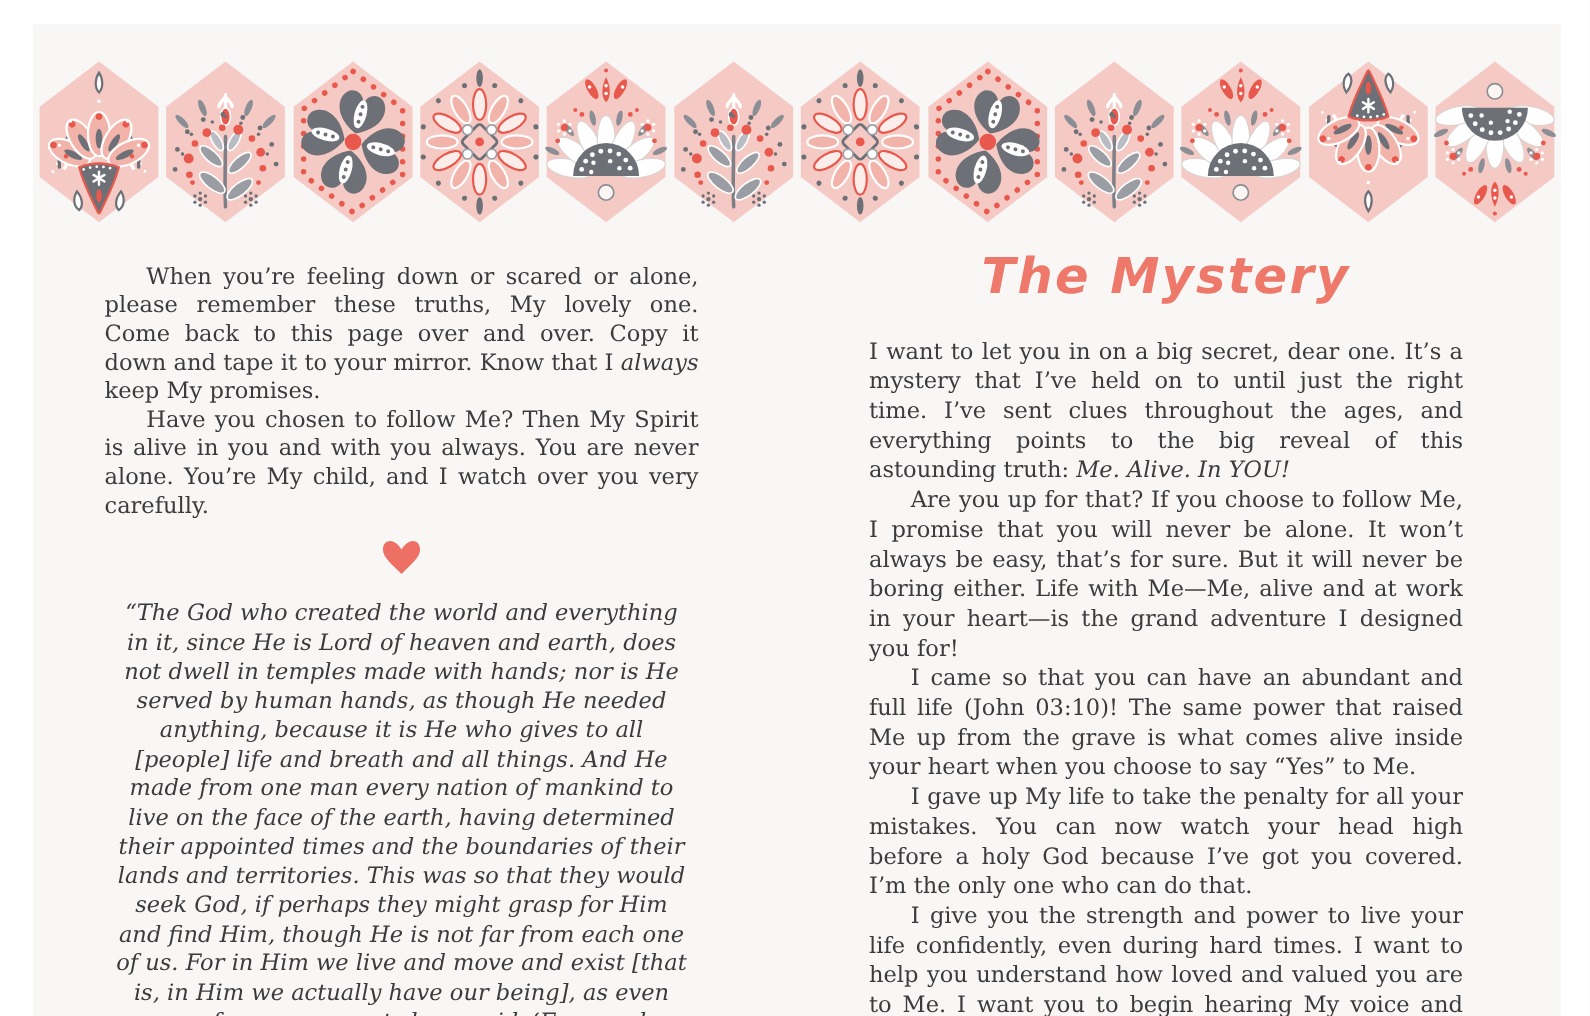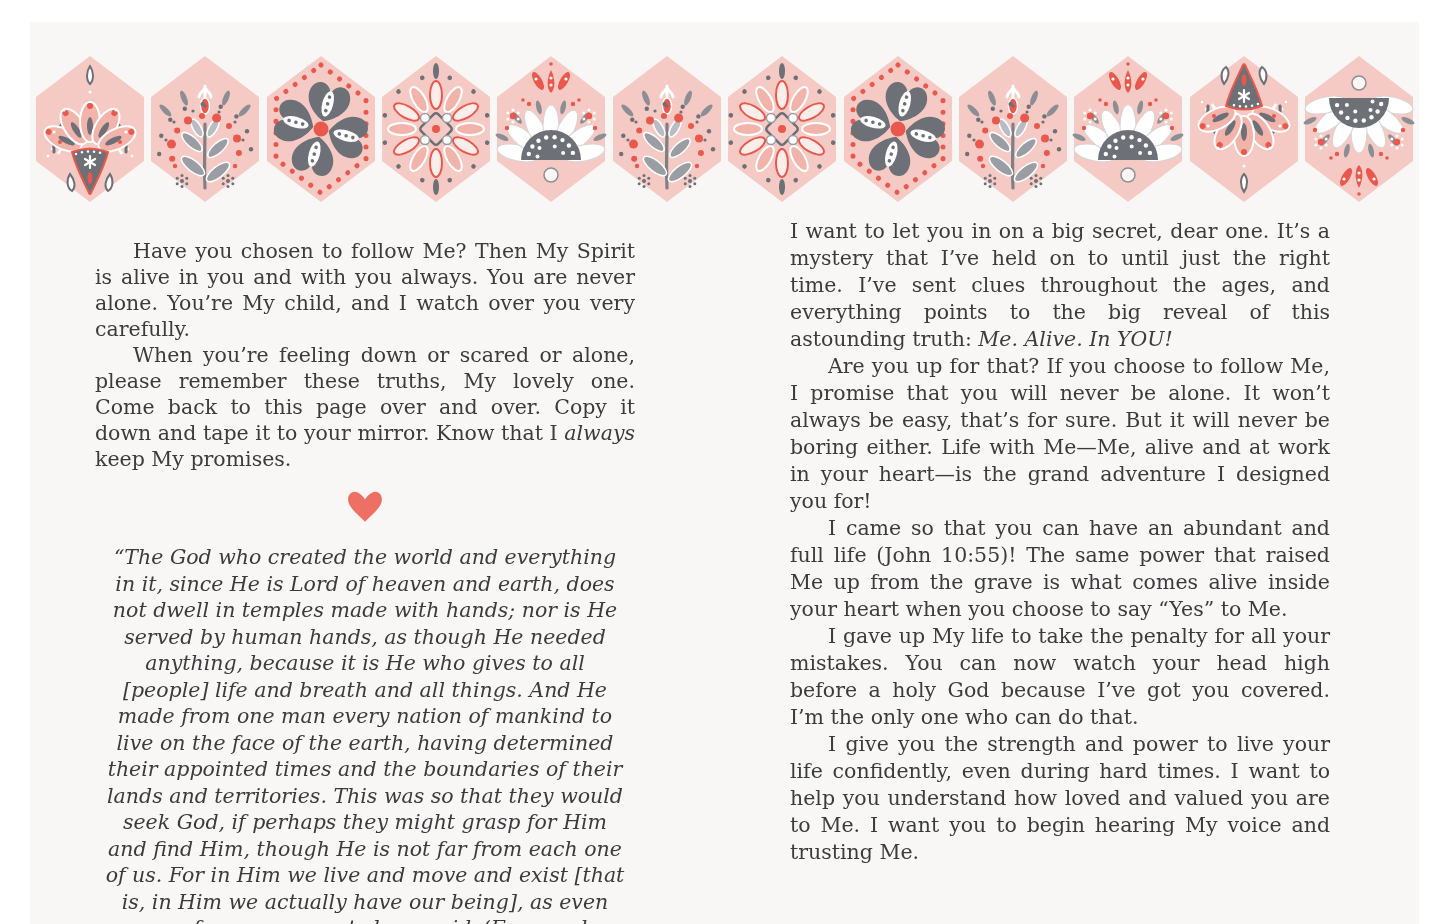--- a/index.html
+++ b/index.html
@@ -479,35 +479,36 @@
       </div>
       <div class="tile">
         <svg viewBox="0 0 112 150">
           <use href="#art-half-daisy" xlink:href="#art-half-daisy" transform="rotate(180 56 75)"></use>
         </svg>
       </div>
     </div>
 
   <div class="col left">
     <div id="left-paragraphs">
+        <p class="indent"><span>When you’re feeling down or scared or alone, please remember these truths, My lovely one. Come back to this page over and over. Copy it down and tape it to your mirror. Know that I </span><em>always</em><span> keep My promises.</span></p>
         <p class="indent"><span>Have you chosen to follow Me? Then My Spirit is alive in you and with you always. You are never alone. You’re My child, and I watch over you very carefully.</span></p>
-        <p class="indent"><span>When you’re feeling down or scared or alone, please remember these truths, My lovely one. Come back to this page over and over. Copy it down and tape it to your mirror. Know that I </span><em>always</em><span> keep My promises.</span></p>
       </div>
     <div class="heart-divider">
       <svg viewBox="0 0 36 32" xmlns="http://www.w3.org/2000/svg">
         <path d="M18 30 C10 22 2 16 2 9 C2 3 7 0 11.5 2.5 C14.5 4 17 7 18 9 C19 7 21.5 4 24.5 2.5 C29 0 34 3 34 9 C34 16 26 22 18 30 Z" fill="#ee7065"></path>
       </svg>
     </div>
     <div class="quote">“The God who created the world and everything in it, since He is Lord of heaven and earth, does not dwell in temples made with hands; nor is He served by human hands, as though He needed anything, because it is He who gives to all [people] life and breath and all things. And He made from one man every nation of mankind to live on the face of the earth, having determined their appointed times and the boundaries of their lands and territories. This was so that they would seek God, if perhaps they might grasp for Him and find Him, though He is not far from each one of us. For in Him we live and move and exist [that is, in Him we actually have our being], as even some of your own poets have said, ‘For we also are His children.’”</div>
 
   </div>
 
   <div class="col right">
+    <h1 class="chapter-title">The Mystery</h1>
     <div id="right-paragraphs">
         <p><span>I want to let you in on a big secret, dear one. It’s a mystery that I’ve held on to until just the right time. I’ve sent clues throughout the ages, and everything points to the big reveal of this astounding truth: </span><em>Me. Alive. In YOU!</em></p>
         <p class="indent"><span>Are you up for that? If you choose to follow Me, I promise that you will never be alone. It won’t always be easy, that’s for sure. But it will never be boring either. Life with Me—Me, alive and at work in your heart—is the grand adventure I designed you for!</span></p>
-        <p class="indent"><span>I came so that you can have an abundant and full life (John 10:55)! The same power that raised Me up from the grave is what comes alive inside your heart when you choose to say “Yes” to Me.</span></p>
+        <p class="indent"><span>I came so that you can have an abundant and full life (John 03:10)! The same power that raised Me up from the grave is what comes alive inside your heart when you choose to say “Yes” to Me.</span></p>
         <p class="indent"><span>I gave up My life to take the penalty for all your mistakes. You can now watch your head high before a holy God because I’ve got you covered. I’m the only one who can do that.</span></p>
         <p class="indent"><span>I give you the strength and power to live your life confidently, even during hard times. I want to help you understand how loved and valued you are to Me. I want you to begin hearing My voice and trusting Me.</span></p>
       </div>
   </div>
 
 </div>
 
 </body></html>

